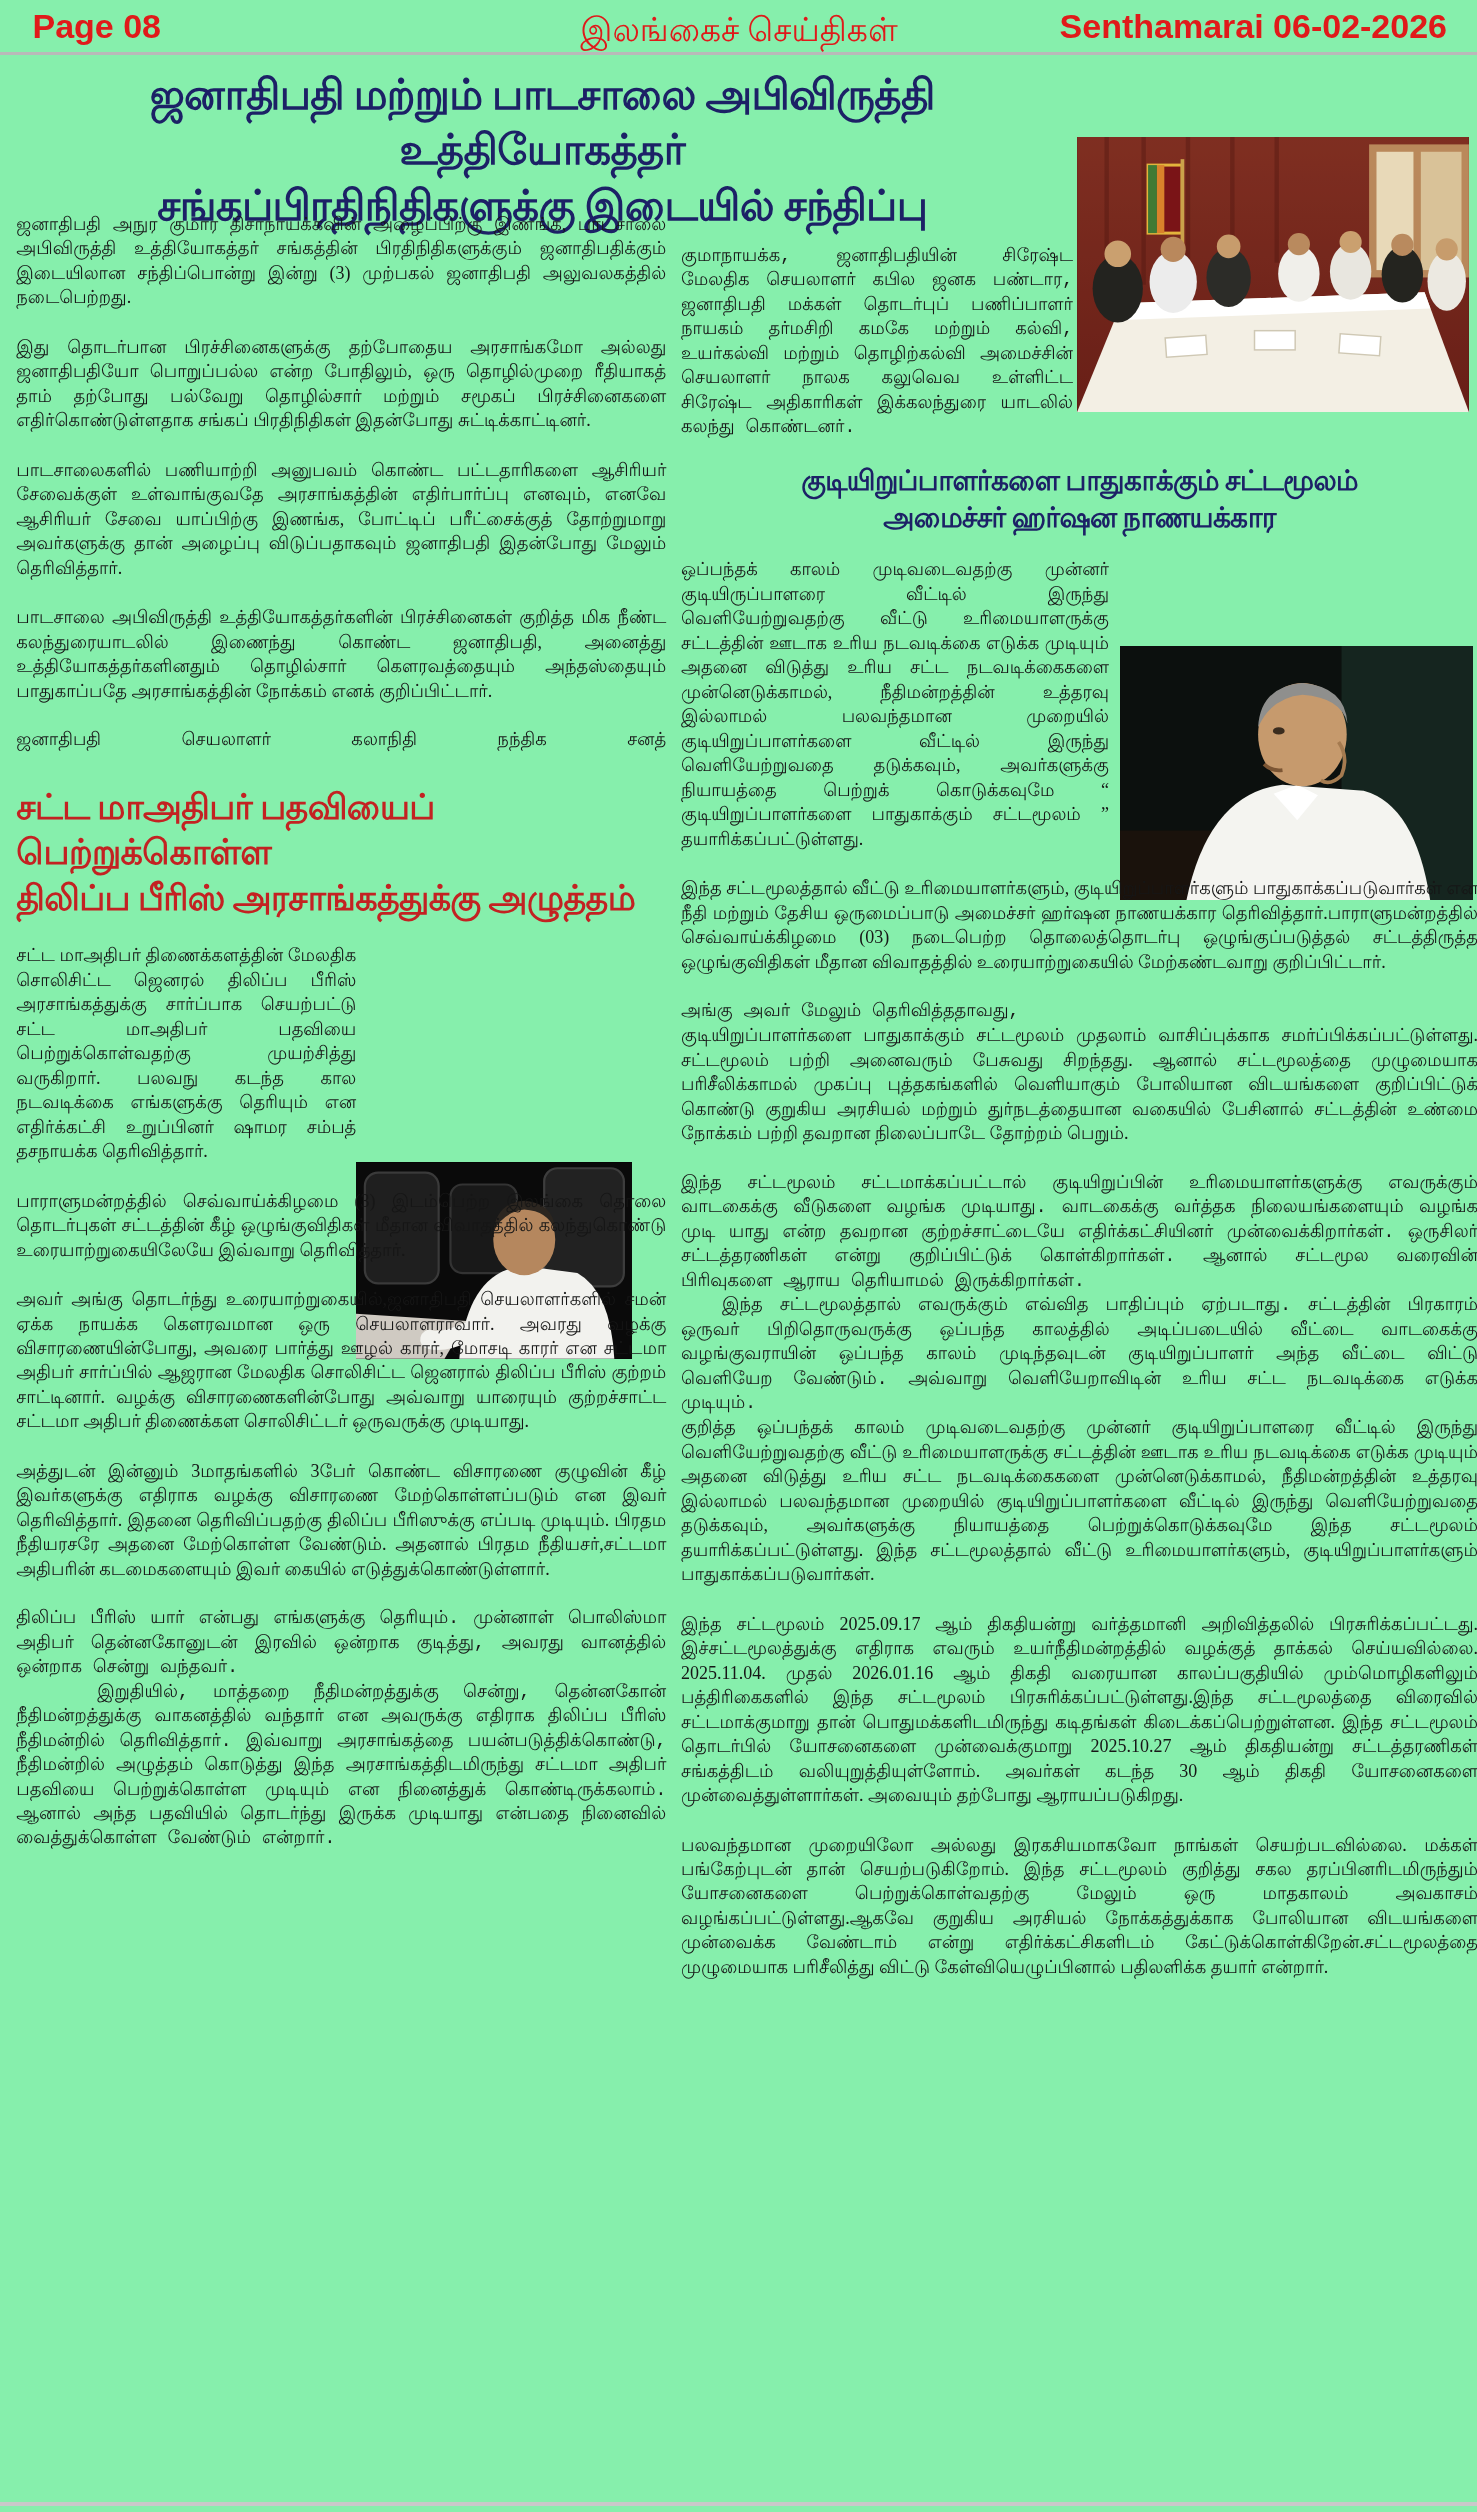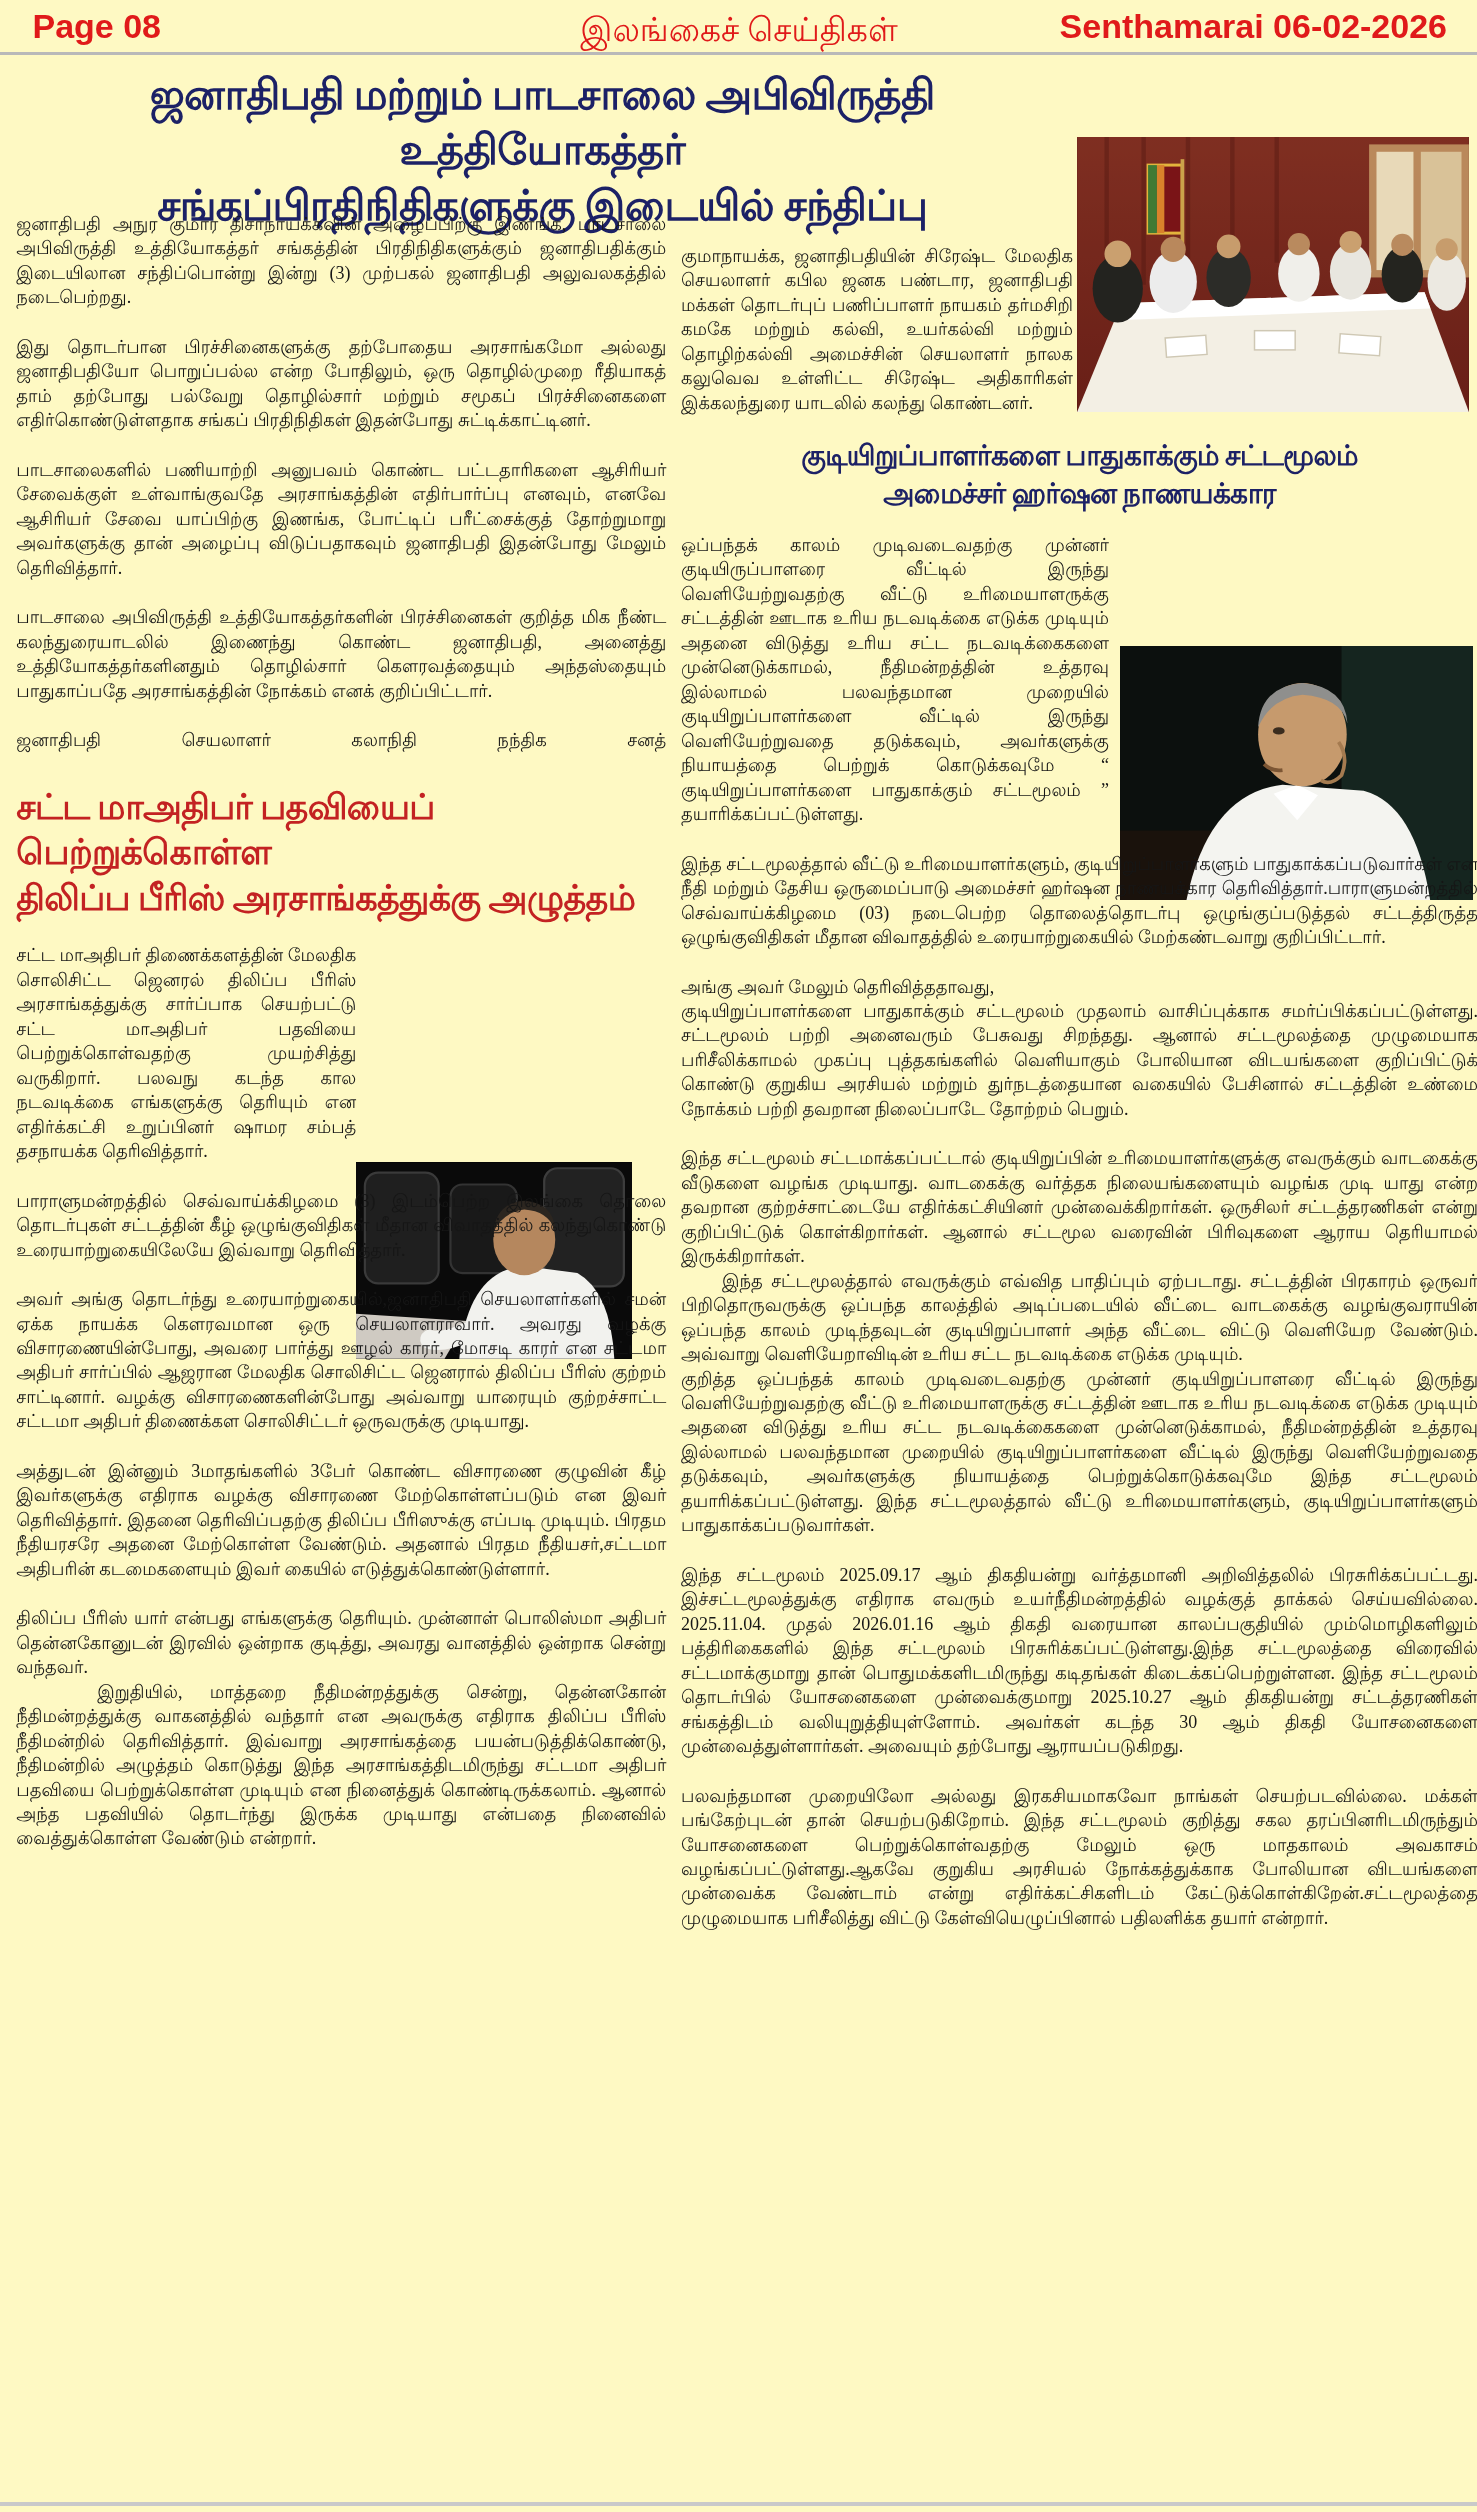--- a/index.html
+++ b/index.html
@@ -1,16 +1,16 @@
 <!DOCTYPE html>
 <html style="font-size:11.8px"><head>
 <meta charset="utf-8">
 <style>
   html,body{margin:0;padding:0;background:#ffffff;}
-  .page{position:relative;width:1478px;height:2512px;background:#fef9c3;overflow:hidden;
+  .page{position:relative;width:1478px;height:2512px;background:#86efac;overflow:hidden;
         font-family:"Liberation Serif",serif;color:#161616;}
   
   .page-label{position:absolute;left:32.5px;top:7.4px;font-family:"Liberation Sans",sans-serif;
         font-weight:bold;font-size:34px;color:#e01a1a;}
   .section-title{position:absolute;left:0;right:0;top:11.8px;text-align:center;
         font-size:33px;color:#e01a1a;}
   .masthead{position:absolute;right:31px;top:7.4px;font-family:"Liberation Sans",sans-serif;
         font-weight:bold;font-size:34px;color:#e01a1a;}
   .rule-top{position:absolute;left:0;top:52px;width:1478px;height:3px;background:#b9b9b9;}
   .rule-bottom{position:absolute;left:0;top:2502px;width:1478px;height:4.4px;background:#c9c9c9;}
@@ -18,21 +18,21 @@
   .headline-1{position:absolute;left:17.7px;top:68px;width:1049px;text-align:center;
         font-weight:bold;font-size:42px;line-height:1.32;color:#1c2166;letter-spacing:-0.7px;}
   .headline-2{clear:both;margin:22px 0 20.7px 0;text-align:center;
         font-weight:bold;font-size:28px;line-height:1.34;color:#1c2166;letter-spacing:-0.7px;}
   .headline-3{margin:32.5px 0 22px 0;text-align:left;
         font-weight:bold;font-size:35px;line-height:1.3;color:#c32222;letter-spacing:-0.7px;}
   
   .left-col{position:absolute;left:16.3px;top:212px;width:650px;}
   .right-col{position:absolute;left:681px;top:244px;width:797px;}
   .body-par{font-size:18px;line-height:1.36;text-align:justify;margin:0 0 25px 0;}
-  .m0{margin-bottom:0;}
+  .m0{margin-bottom:0;font-family:Liberation Mono, monospace;}
   .spread{text-align:justify;-moz-text-align-last:justify;text-align-last:justify;}
   .indent{text-indent:81px;}
   .indent-s{text-indent:41px;}
   
   .ph-spacer{float:right;}
   .sp-1{width:405px;height:168px;}
   .sp-2{width:369px;height:260px;}
   .sp-3{width:310px;height:201px;}
   
   .photo{position:absolute;overflow:hidden;background:#000;}

